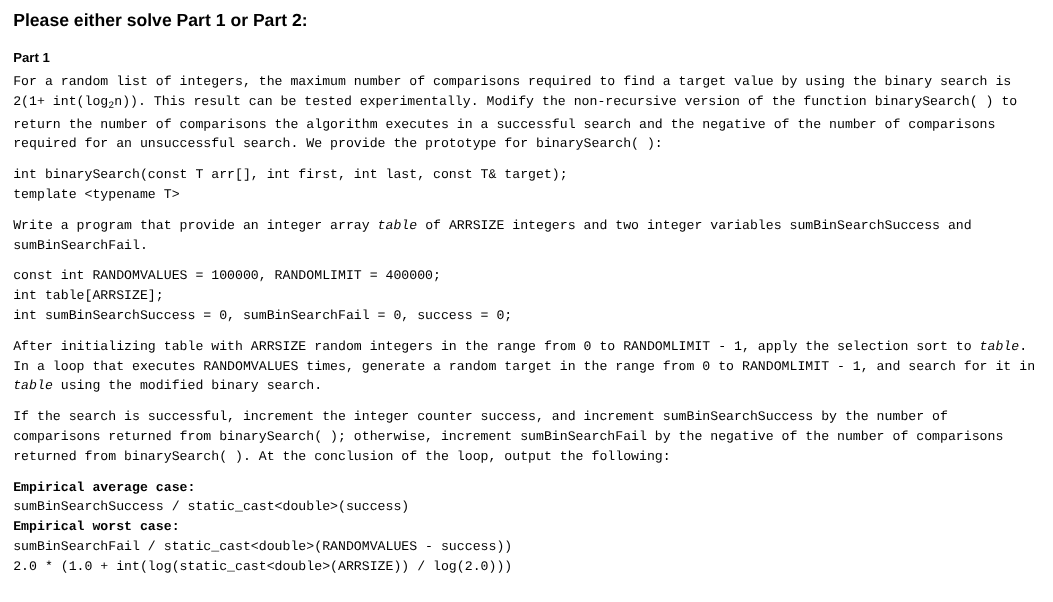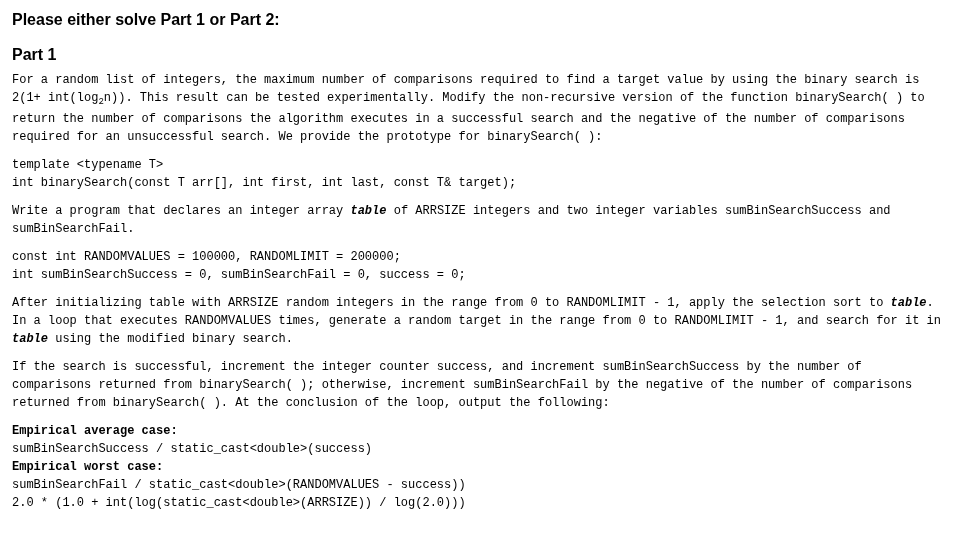--- a/index.html
+++ b/index.html
@@ -21,60 +21,61 @@
     }
     .header-line {
       font-family: Arial, Helvetica, sans-serif;
       font-weight: bold;
       font-size: 16px;
       margin-bottom: 2px;
     }
     .part-label {
       font-family: Arial, Helvetica, sans-serif;
       font-weight: bold;
-      font-size: 16px;
+      font-size: 12px;
       margin-bottom: 4px;
       margin-top: 11px;
     }
     .para {
       margin-bottom: 10px;
     }
     .code-block {
       margin-bottom: 10px;
     }
     .sub2 {
       font-size: 9px;
       vertical-align: sub;
     }
     .bold-ital {
-      font-weight: bold;
+      font-weight: normal;
       font-style: italic;
     }
   </style>
 </head>
 <body>
 
 <div class="header-line">Please either solve Part 1 or Part 2:</div>
 <div class="part-label">Part 1</div>
 
 <div class="para">
   <span>For a random list of integers, the maximum number of comparisons required to find a target value by using the binary search is 2(1+ int(log</span><span class="sub2">2</span><span>n)). This result can be tested experimentally. Modify the non-recursive version of the function binarySearch( ) to return the number of comparisons the algorithm executes in a successful search and the negative of the number of comparisons required for an unsuccessful search. We provide the prototype for binarySearch( ):</span>
 </div>
 
 <div class="code-block">
+  <div>int binarySearch(const T arr[], int first, int last, const T&amp; target);</div>
   <div>template &lt;typename T&gt;</div>
-  <div>int binarySearch(const T arr[], int first, int last, const T&amp; target);</div>
 </div>
 
 <div class="para">
-  <span>Write a program that declares an integer array </span><span class="bold-ital">table</span><span> of ARRSIZE integers and two integer variables sumBinSearchSuccess and sumBinSearchFail.</span>
+  <span>Write a program that provide an integer array </span><span class="bold-ital">table</span><span> of ARRSIZE integers and two integer variables sumBinSearchSuccess and sumBinSearchFail.</span>
 </div>
 
 <div class="code-block">
-  <div>const int RANDOMVALUES = 100000, RANDOMLIMIT = 200000;</div>
+  <div>const int RANDOMVALUES = 100000, RANDOMLIMIT = 400000;</div>
+  <div>int table[ARRSIZE];</div>
   <div>int sumBinSearchSuccess = 0, sumBinSearchFail = 0, success = 0;</div>
 </div>
 
 <div class="para">
   <span>After initializing table with ARRSIZE random integers in the range from 0 to RANDOMLIMIT - 1, apply the selection sort to </span><span class="bold-ital">table</span><span>. In a loop that executes RANDOMVALUES times, generate a random target in the range from 0 to RANDOMLIMIT - 1, and search for it in </span><span class="bold-ital">table</span><span> using the modified binary search.</span>
 </div>
 
 <div class="para">If the search is successful, increment the integer counter success, and increment sumBinSearchSuccess by the number of comparisons returned from binarySearch( ); otherwise, increment sumBinSearchFail by the negative of the number of comparisons returned from binarySearch( ). At the conclusion of the loop, output the following:</div>
 
 <div class="code-block">

